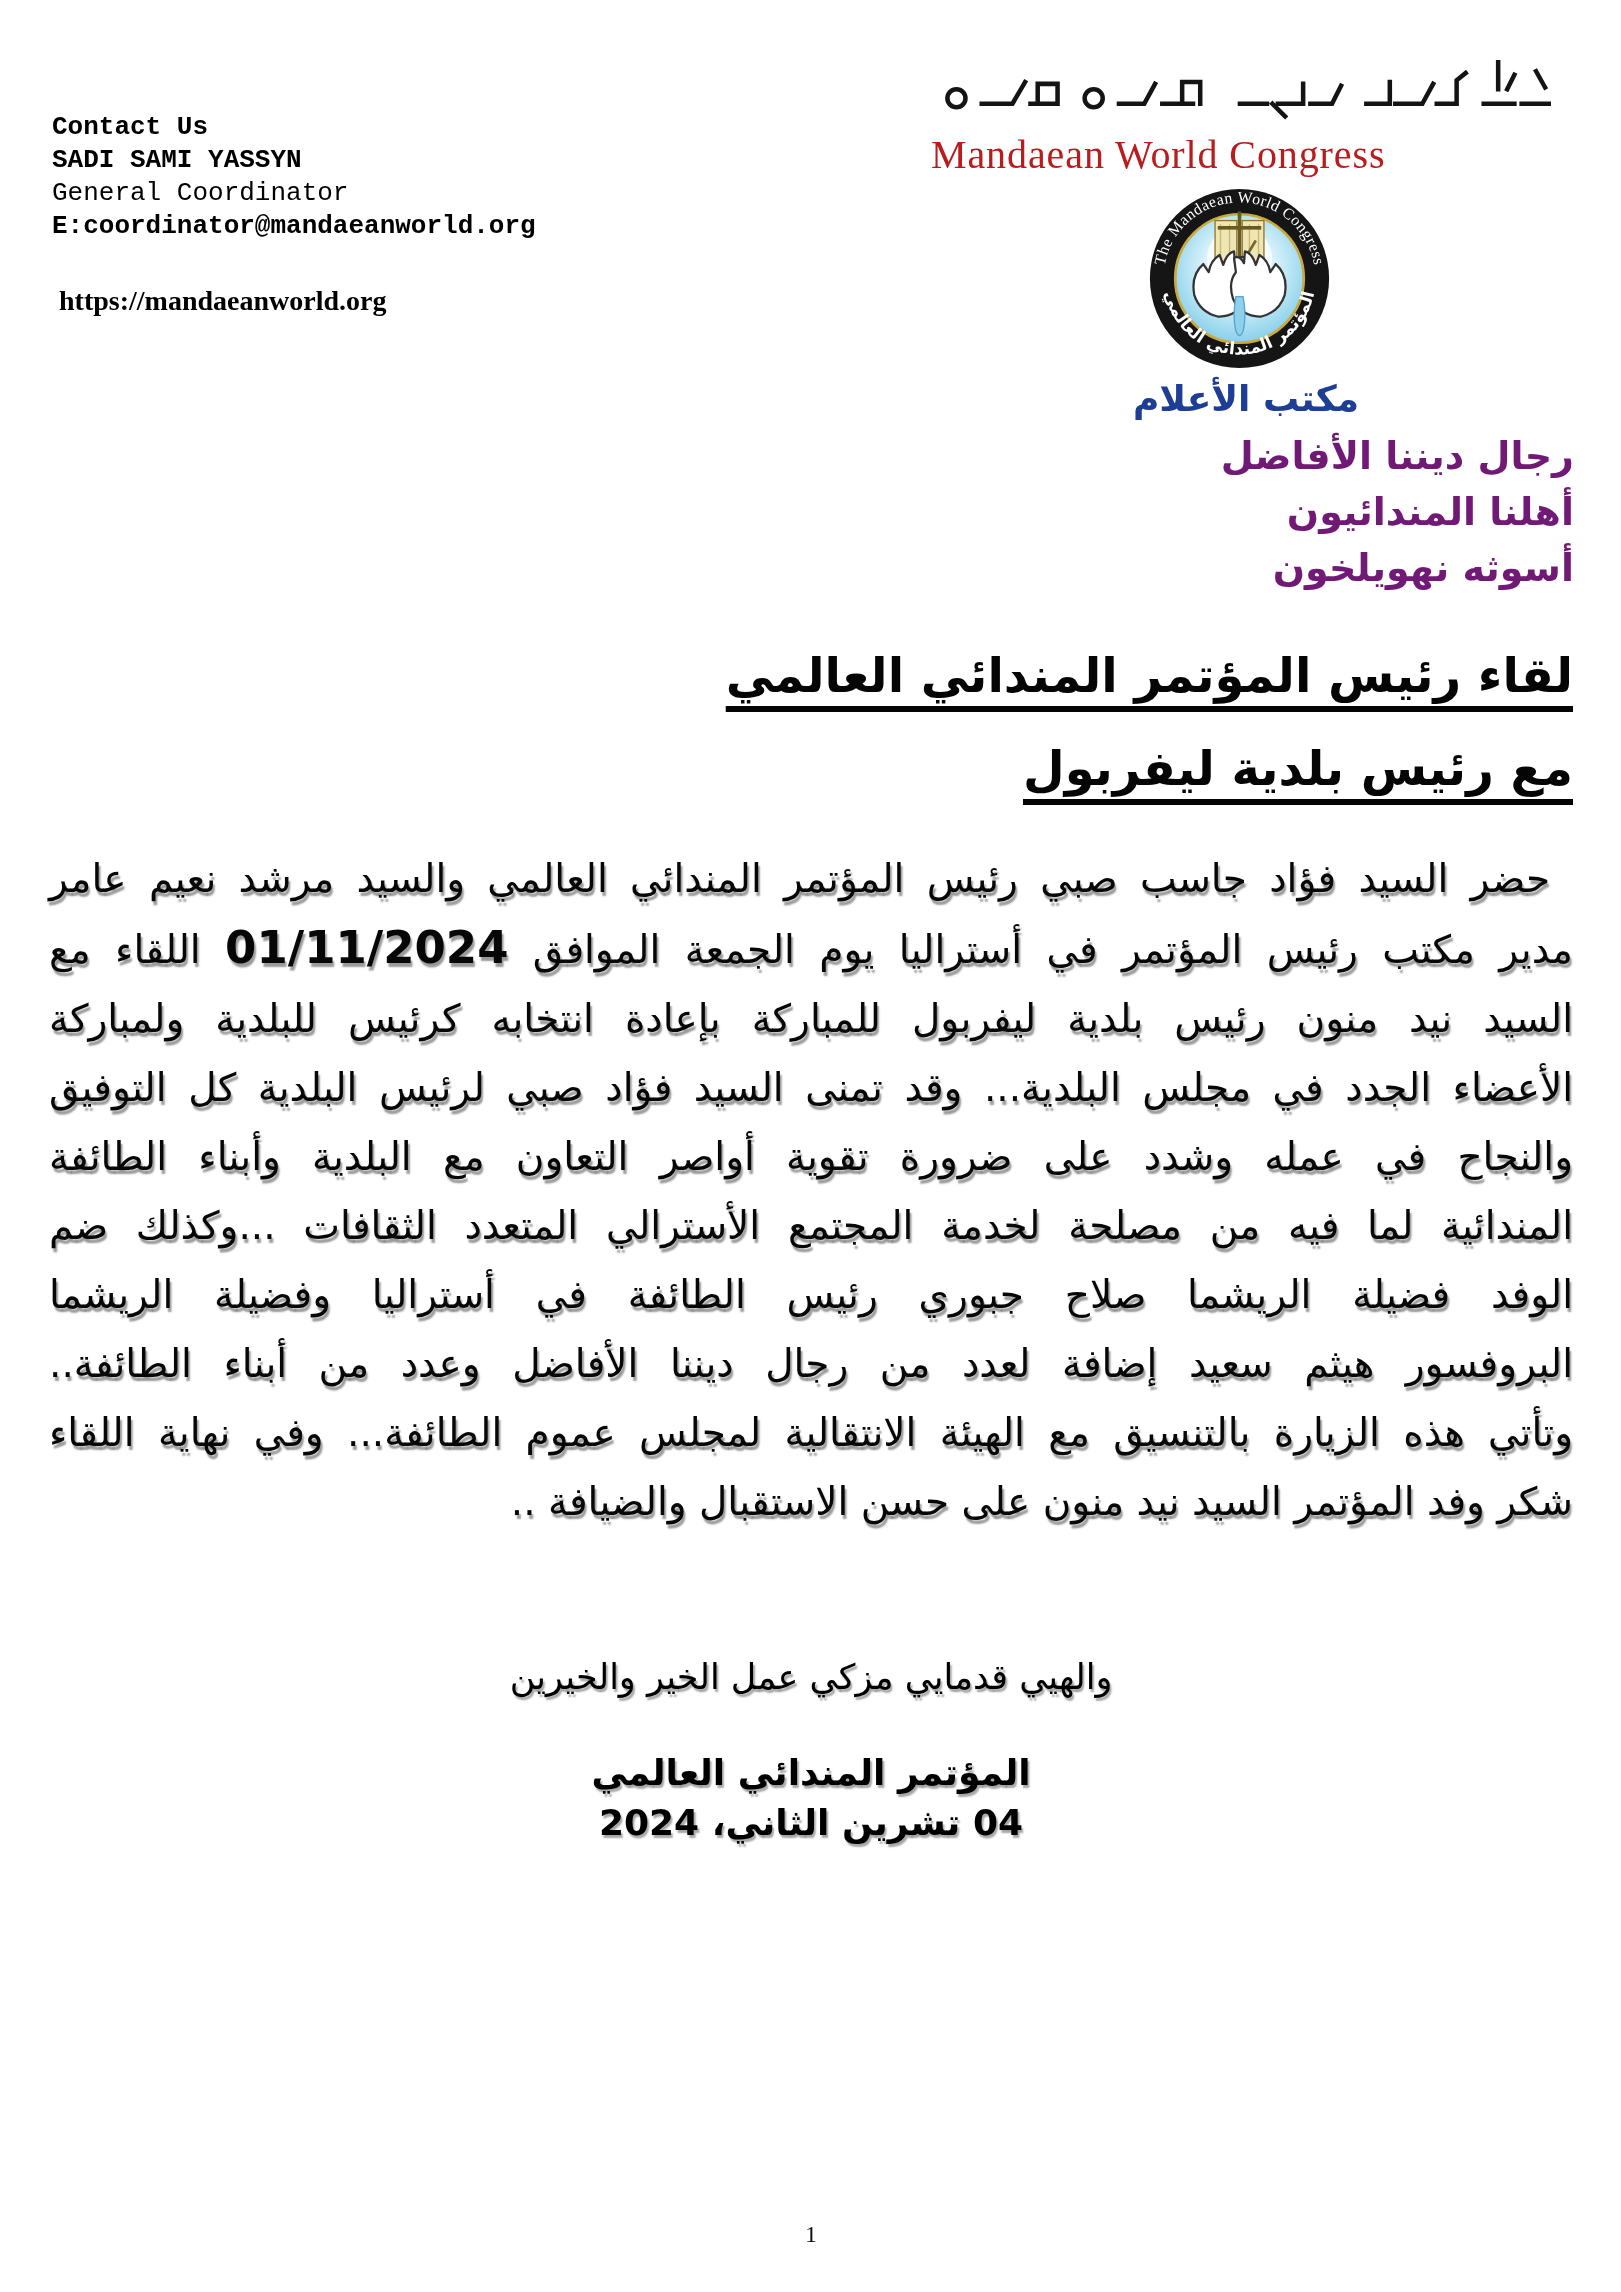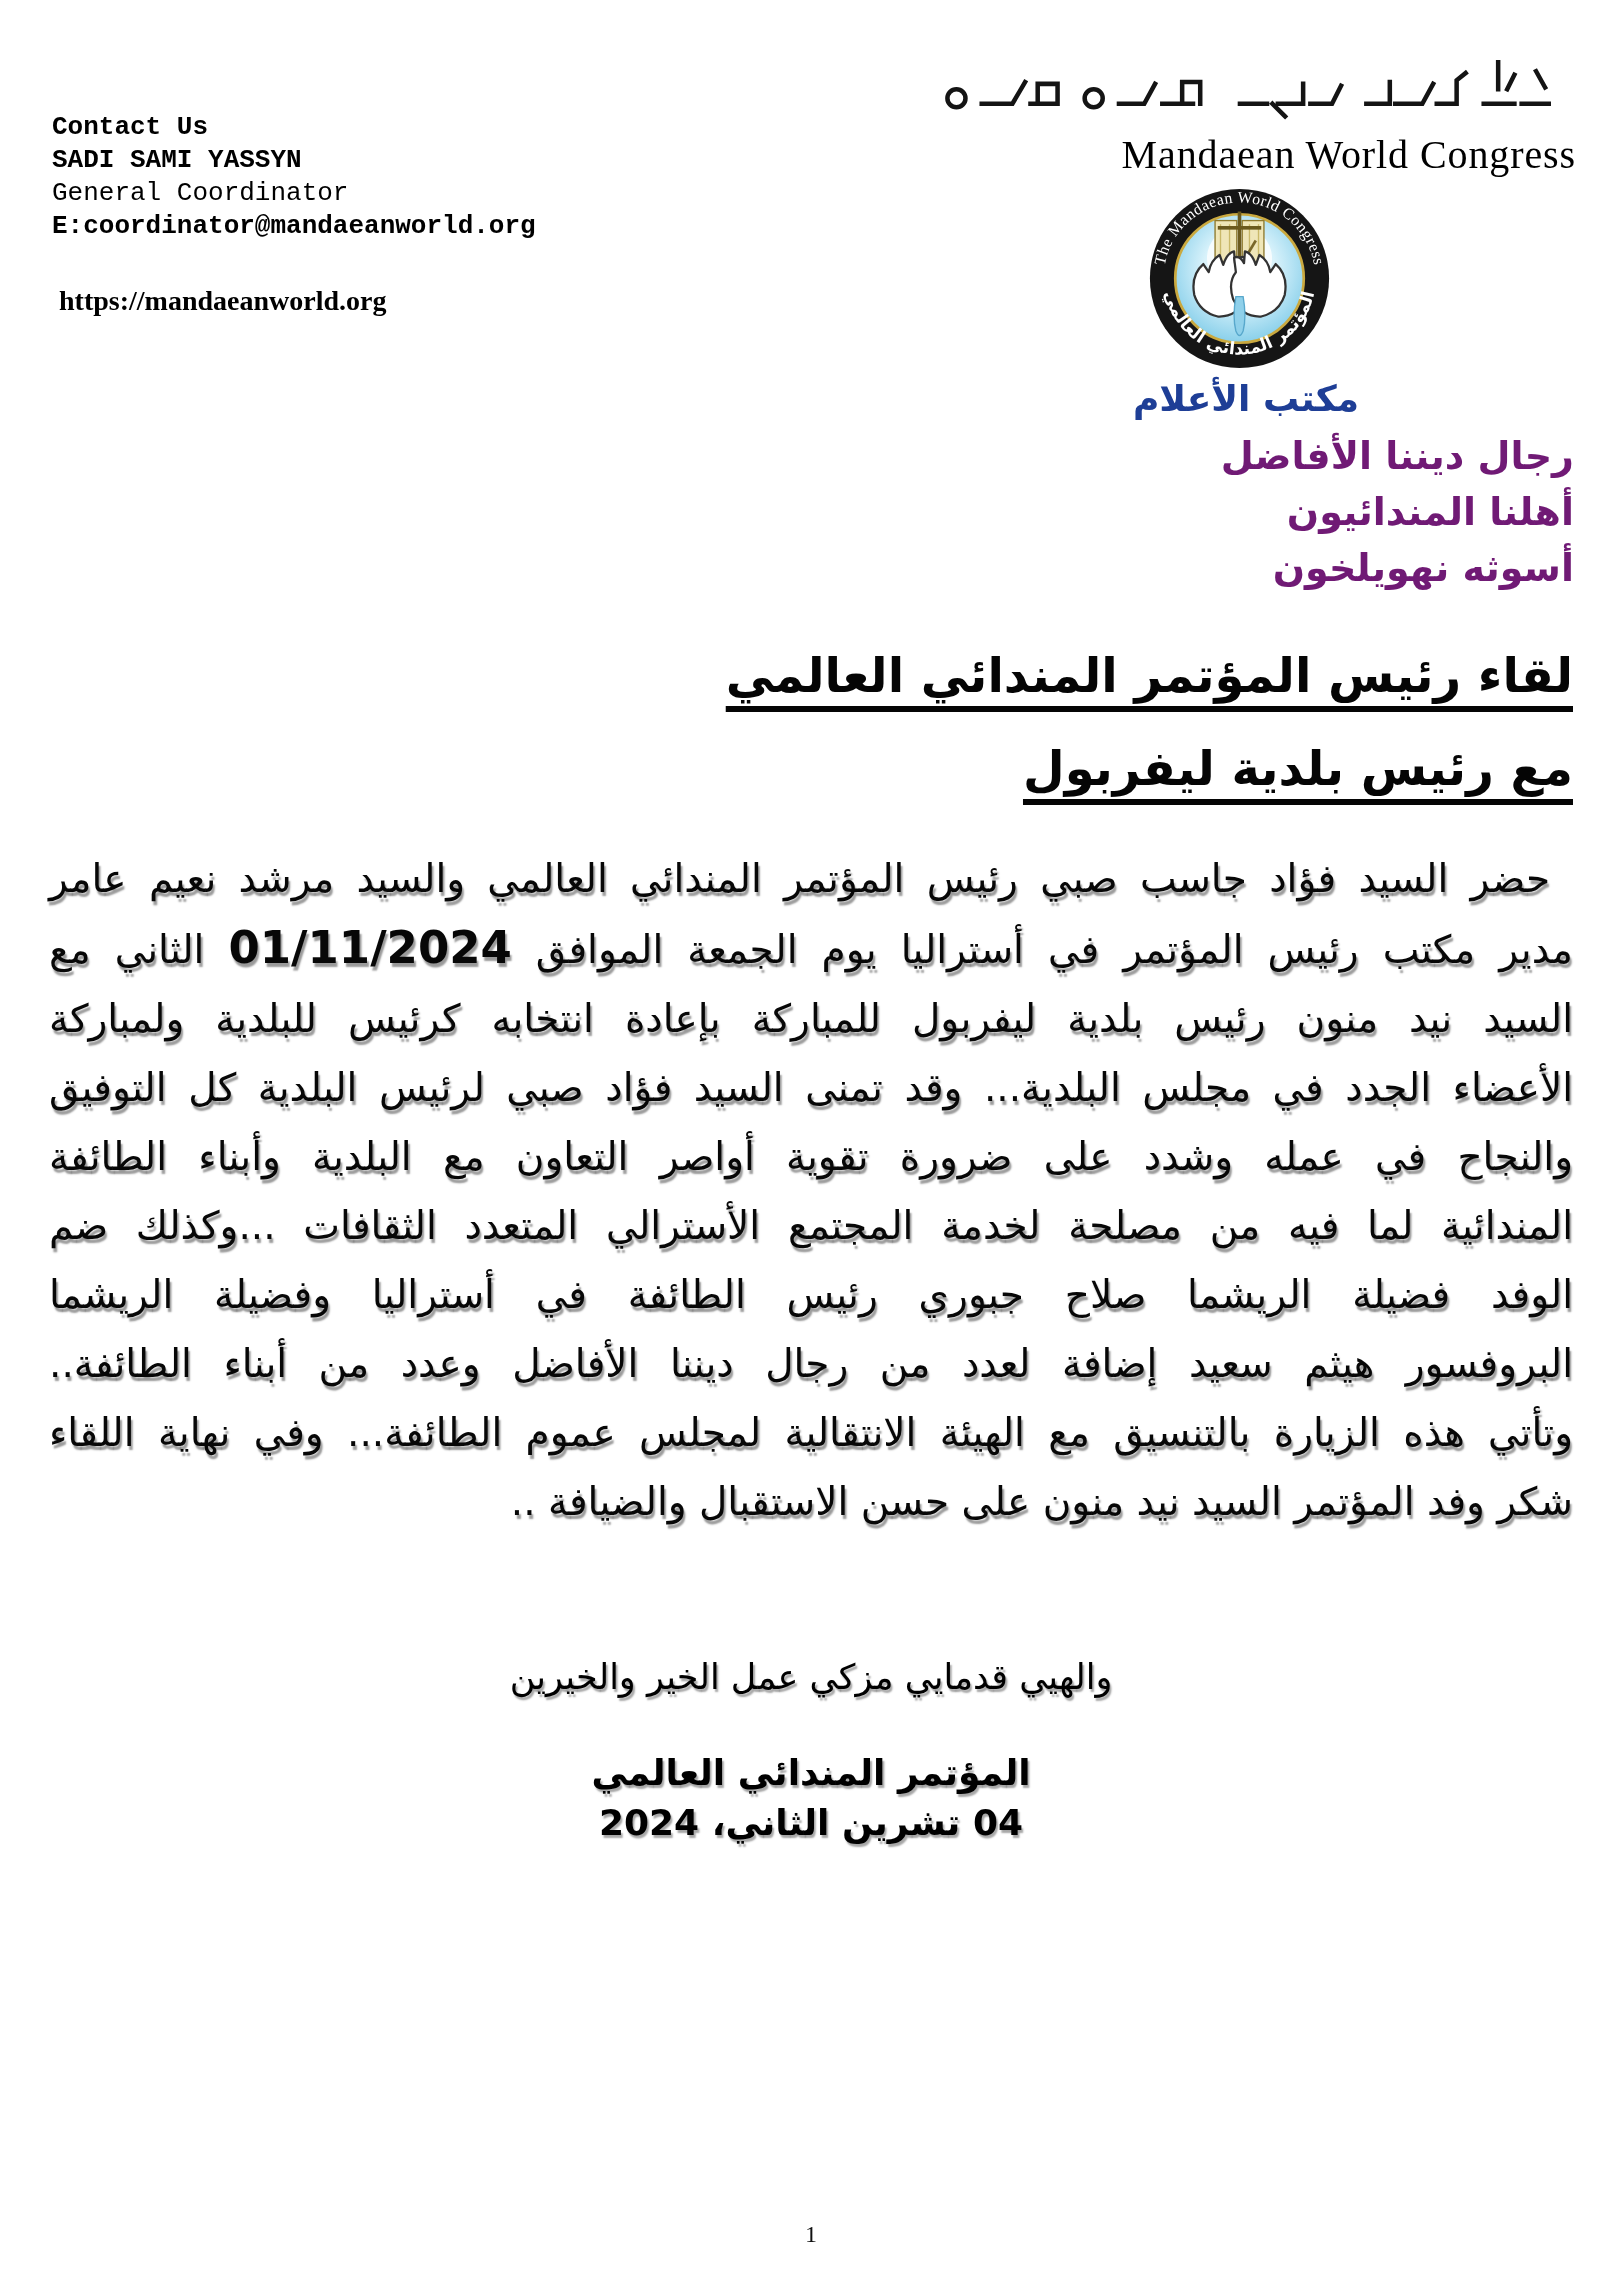--- a/index.html
+++ b/index.html
@@ -9,22 +9,22 @@
   }
   .abs{position:absolute;}
 
   
   .contact{left:52px;top:111px;font-family:Liberation Mono, monospace;font-size:26px;line-height:33px;color:#000;}
   .contact .b{font-weight:bold;}
   .website{left:59px;top:285px;font-family:"Liberation Serif",serif;font-size:28px;font-weight:bold;}
 
   
   .mandaic{left:942px;top:59px;width:632px;height:66px;}
-  .org-title{left:931px;top:131px;width:645px;text-align:right;
-    font-family:"Liberation Serif",serif;font-size:40px;color:#000000;letter-spacing:0.9px;}
+  .org-title{left:931px;top:131px;width:645px;text-align:left;
+    font-family:"Liberation Serif",serif;font-size:40px;color:#b91c1c;letter-spacing:0.9px;}
   .logo{left:1149px;top:188px;width:181px;height:181px;}
   .media-office{left:1067px;top:378px;width:358px;text-align:center;direction:rtl;
     font-size:36px;font-weight:bold;color:#1e3e96;}
 
   
   .greeting{right:48px;top:428px;text-align:right;direction:rtl;
     font-size:38px;font-weight:bold;line-height:56px;color:#701a75;}
 
   
   .headline{left:49px;top:629px;width:1524px;text-align:right;direction:rtl;
@@ -127,21 +127,21 @@
   <div>أسوثه نهويلخون</div>
 </div>
 
 <div class="abs headline">
   <div><span class="u">لقاء رئيس المؤتمر المندائي العالمي</span></div>
   <div><span class="u">مع رئيس بلدية ليفربول</span></div>
 </div>
 
 <div class="abs body-par">
   <div class="jline first">حضر السيد فؤاد جاسب صبي رئيس المؤتمر المندائي العالمي والسيد مرشد نعيم عامر</div>
-  <div class="jline"><span>مدير مكتب رئيس المؤتمر في أستراليا يوم الجمعة الموافق </span><span class="bdate">01/11/2024</span><span> الثاني مع</span></div>
+  <div class="jline"><span>مدير مكتب رئيس المؤتمر في أستراليا يوم الجمعة الموافق </span><span class="bdate">01/11/2024</span><span> اللقاء مع</span></div>
   <div class="jline">السيد نيد منون رئيس بلدية ليفربول للمباركة بإعادة انتخابه كرئيس للبلدية ولمباركة</div>
   <div class="jline">الأعضاء الجدد في مجلس البلدية... وقد تمنى السيد فؤاد صبي لرئيس البلدية كل التوفيق</div>
   <div class="jline">والنجاح في عمله وشدد على ضرورة تقوية أواصر التعاون مع البلدية وأبناء الطائفة</div>
   <div class="jline">المندائية لما فيه من مصلحة لخدمة المجتمع الأسترالي المتعدد الثقافات ...وكذلك ضم</div>
   <div class="jline">الوفد فضيلة الريشما صلاح جبوري رئيس الطائفة في أستراليا وفضيلة الريشما</div>
   <div class="jline">البروفسور هيثم سعيد إضافة لعدد من رجال ديننا الأفاضل وعدد من أبناء الطائفة..</div>
   <div class="jline">وتأتي هذه الزيارة بالتنسيق مع الهيئة الانتقالية لمجلس عموم الطائفة... وفي نهاية اللقاء</div>
   <div class="jline last">شكر وفد المؤتمر السيد نيد منون على حسن الاستقبال والضيافة ..</div>
 </div>
 

